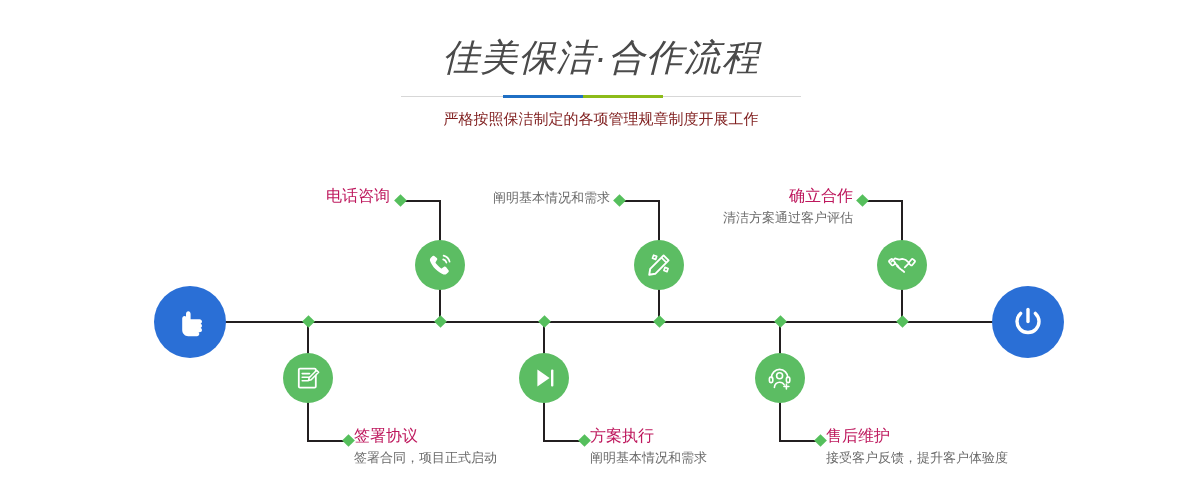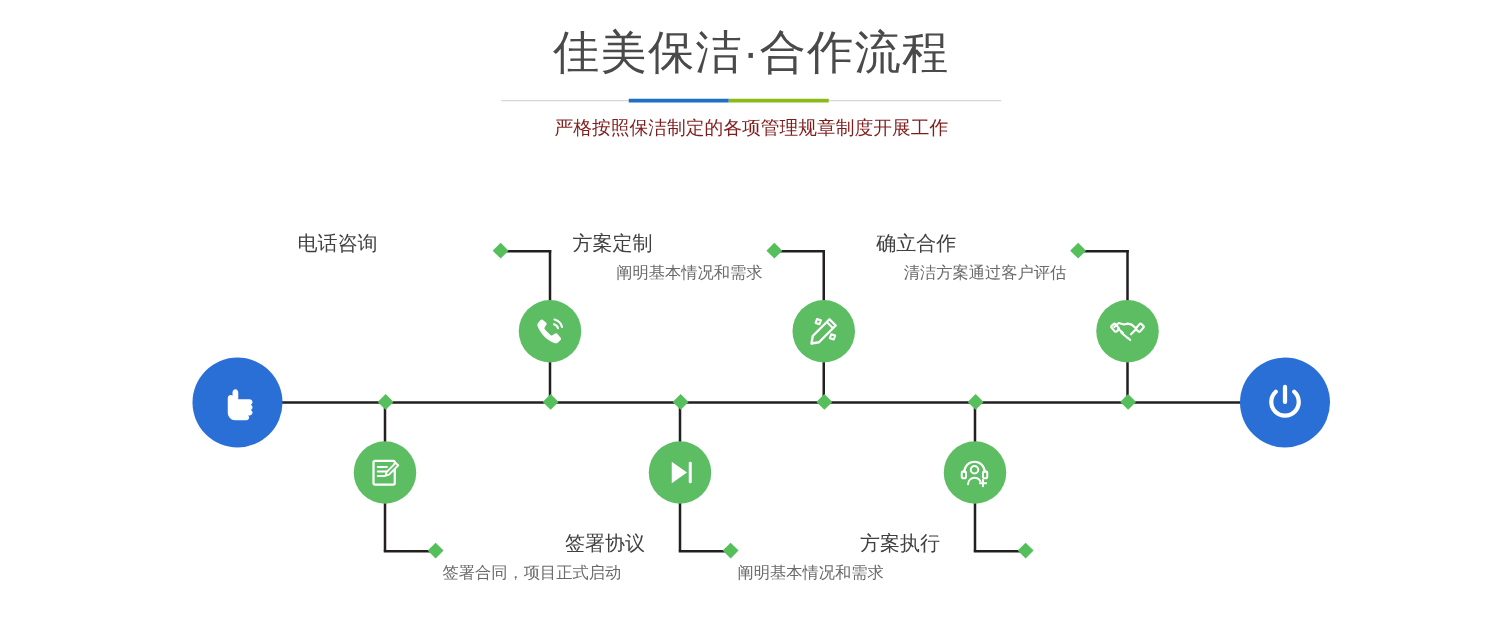--- a/index.html
+++ b/index.html
@@ -21,27 +21,28 @@
 
   
   #header {
     position: absolute;
     left: 0;
     top: 0;
     width: 1202px;
     text-align: center;
   }
   #page-title {
-    margin: 0;
+    margin: 16px;
     padding-top: 20px;
     font-size: 37px;
     line-height: 44px;
     font-weight: normal;
     color: #4a4a4a;
     letter-spacing: 1px;
+    font-style: italic;
   }
   #divider {
     position: relative;
     width: 400px;
     height: 1px;
     margin: 16px auto 0 auto;
     background: #d7d7d7;
   }
   #divider .seg {
     position: absolute;
@@ -144,23 +145,22 @@
   }
 
   
   .label {
     position: absolute;
     z-index: 5;
   }
   .label .ttl {
     font-size: 16px;
     line-height: 20px;
-    color: #404040;
+    color: #be185d;
     white-space: nowrap;
-    text-align: center;
   }
   .label .desc {
     font-size: 13px;
     line-height: 20px;
     color: #6a6a6a;
     white-space: nowrap;
     margin-top: 2px;
   }
   .label.top { text-align: right; }
   .label.bottom { text-align: left; }
@@ -253,21 +253,20 @@
       <span>
         <svg width="28" height="28" viewBox="0 0 28 28" aria-hidden="true">
           <path fill="none" stroke="#ffffff" stroke-width="1.9" stroke-linejoin="round" d="M18.6 4.4l5.0 5.0L10.2 22.8l-6.0 1.0 1.0-6.0z"></path>
           <line x1="16.4" y1="6.6" x2="21.4" y2="11.6" stroke="#ffffff" stroke-width="1.7"></line>
           <path fill="none" stroke="#ffffff" stroke-width="1.7" stroke-linejoin="round" d="M8.6 4.2l3.1 1.1-1.1 3.1-3.1-1.1z"></path>
           <path fill="none" stroke="#ffffff" stroke-width="1.7" stroke-linejoin="round" d="M20.0 16.4l3.1 1.1-1.1 3.1-3.1-1.1z"></path>
         </svg>
       </span>
     </div>
     <div class="label top" style="left:370px; top:186px; width:240px;">
-      <div class="ttl">方案定制</div>
       <div class="desc">阐明基本情况和需求</div>
     </div>
 
     <div class="conn-v" style="left:543px; top:321px; height:120px;"></div>
     <div class="conn-h" style="left:543px; top:440px; width:41px;"></div>
     <div class="diamond" style="left:580px; top:436px;"></div>
     <div class="diamond" style="left:540px; top:317px;"></div>
     <div class="node-icon" style="left:519px; top:353px;">
       <span>
         <svg width="28" height="28" viewBox="0 0 28 28" aria-hidden="true">
@@ -311,15 +310,19 @@
           <path fill="none" stroke="#ffffff" stroke-width="1.7" stroke-linecap="round" d="M5.4 13.6a8.2 8.2 0 0 1 16.4 0"></path>
           <rect x="3.4" y="13.0" width="3.4" height="5.6" rx="1.5" fill="none" stroke="#ffffff" stroke-width="1.6"></rect>
           <rect x="20.4" y="13.0" width="3.4" height="5.6" rx="1.5" fill="none" stroke="#ffffff" stroke-width="1.6"></rect>
           <circle cx="13.6" cy="11.8" r="3.0" fill="none" stroke="#ffffff" stroke-width="1.6"></circle>
           <path fill="none" stroke="#ffffff" stroke-width="1.6" stroke-linecap="round" d="M8.4 23.4c0-3.0 2.4-5.2 5.2-5.2 2.0 0 3.8 1.1 4.7 2.8"></path>
           <line x1="20.4" y1="20.0" x2="20.4" y2="25.0" stroke="#ffffff" stroke-width="1.6" stroke-linecap="round"></line>
           <line x1="17.9" y1="22.5" x2="22.9" y2="22.5" stroke="#ffffff" stroke-width="1.6" stroke-linecap="round"></line>
         </svg>
       </span>
     </div>
+    <div class="label bottom" style="left:826px; top:426px; width:280px;">
+      <div class="ttl">售后维护</div>
+      <div class="desc">接受客户反馈，提升客户体验度</div>
+    </div>
 
   </div>
 </div>
 
 </body></html>

